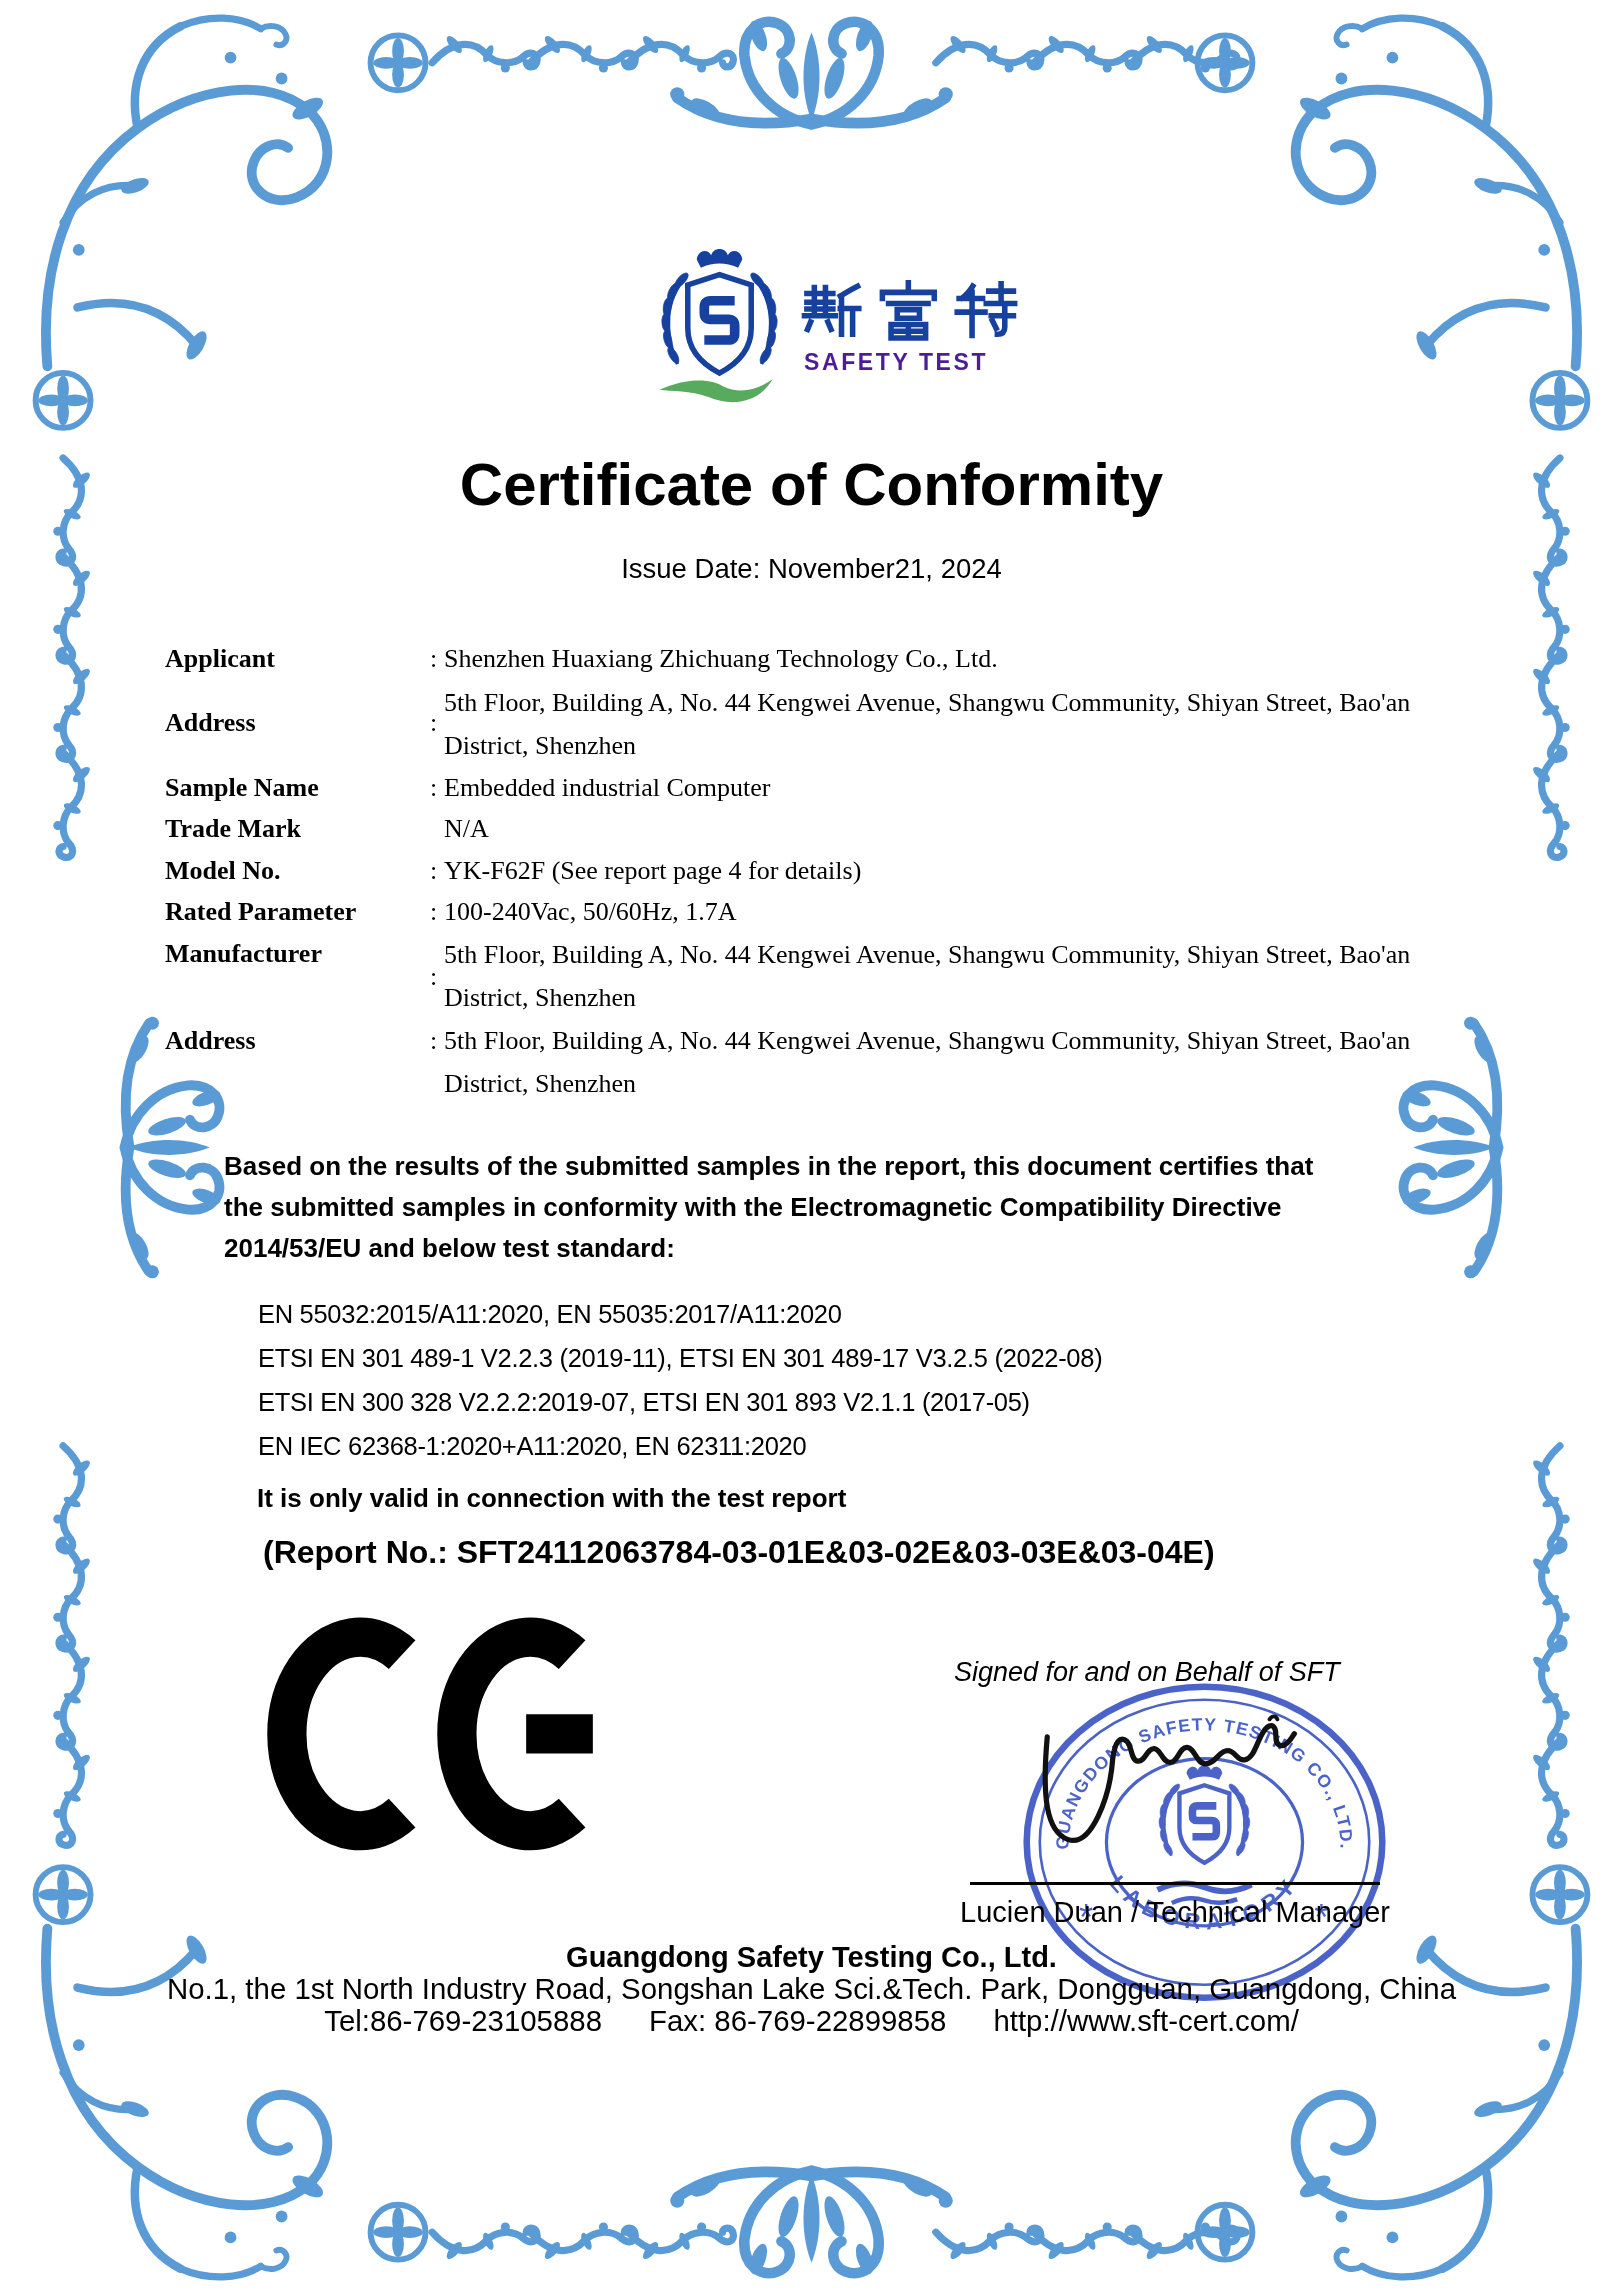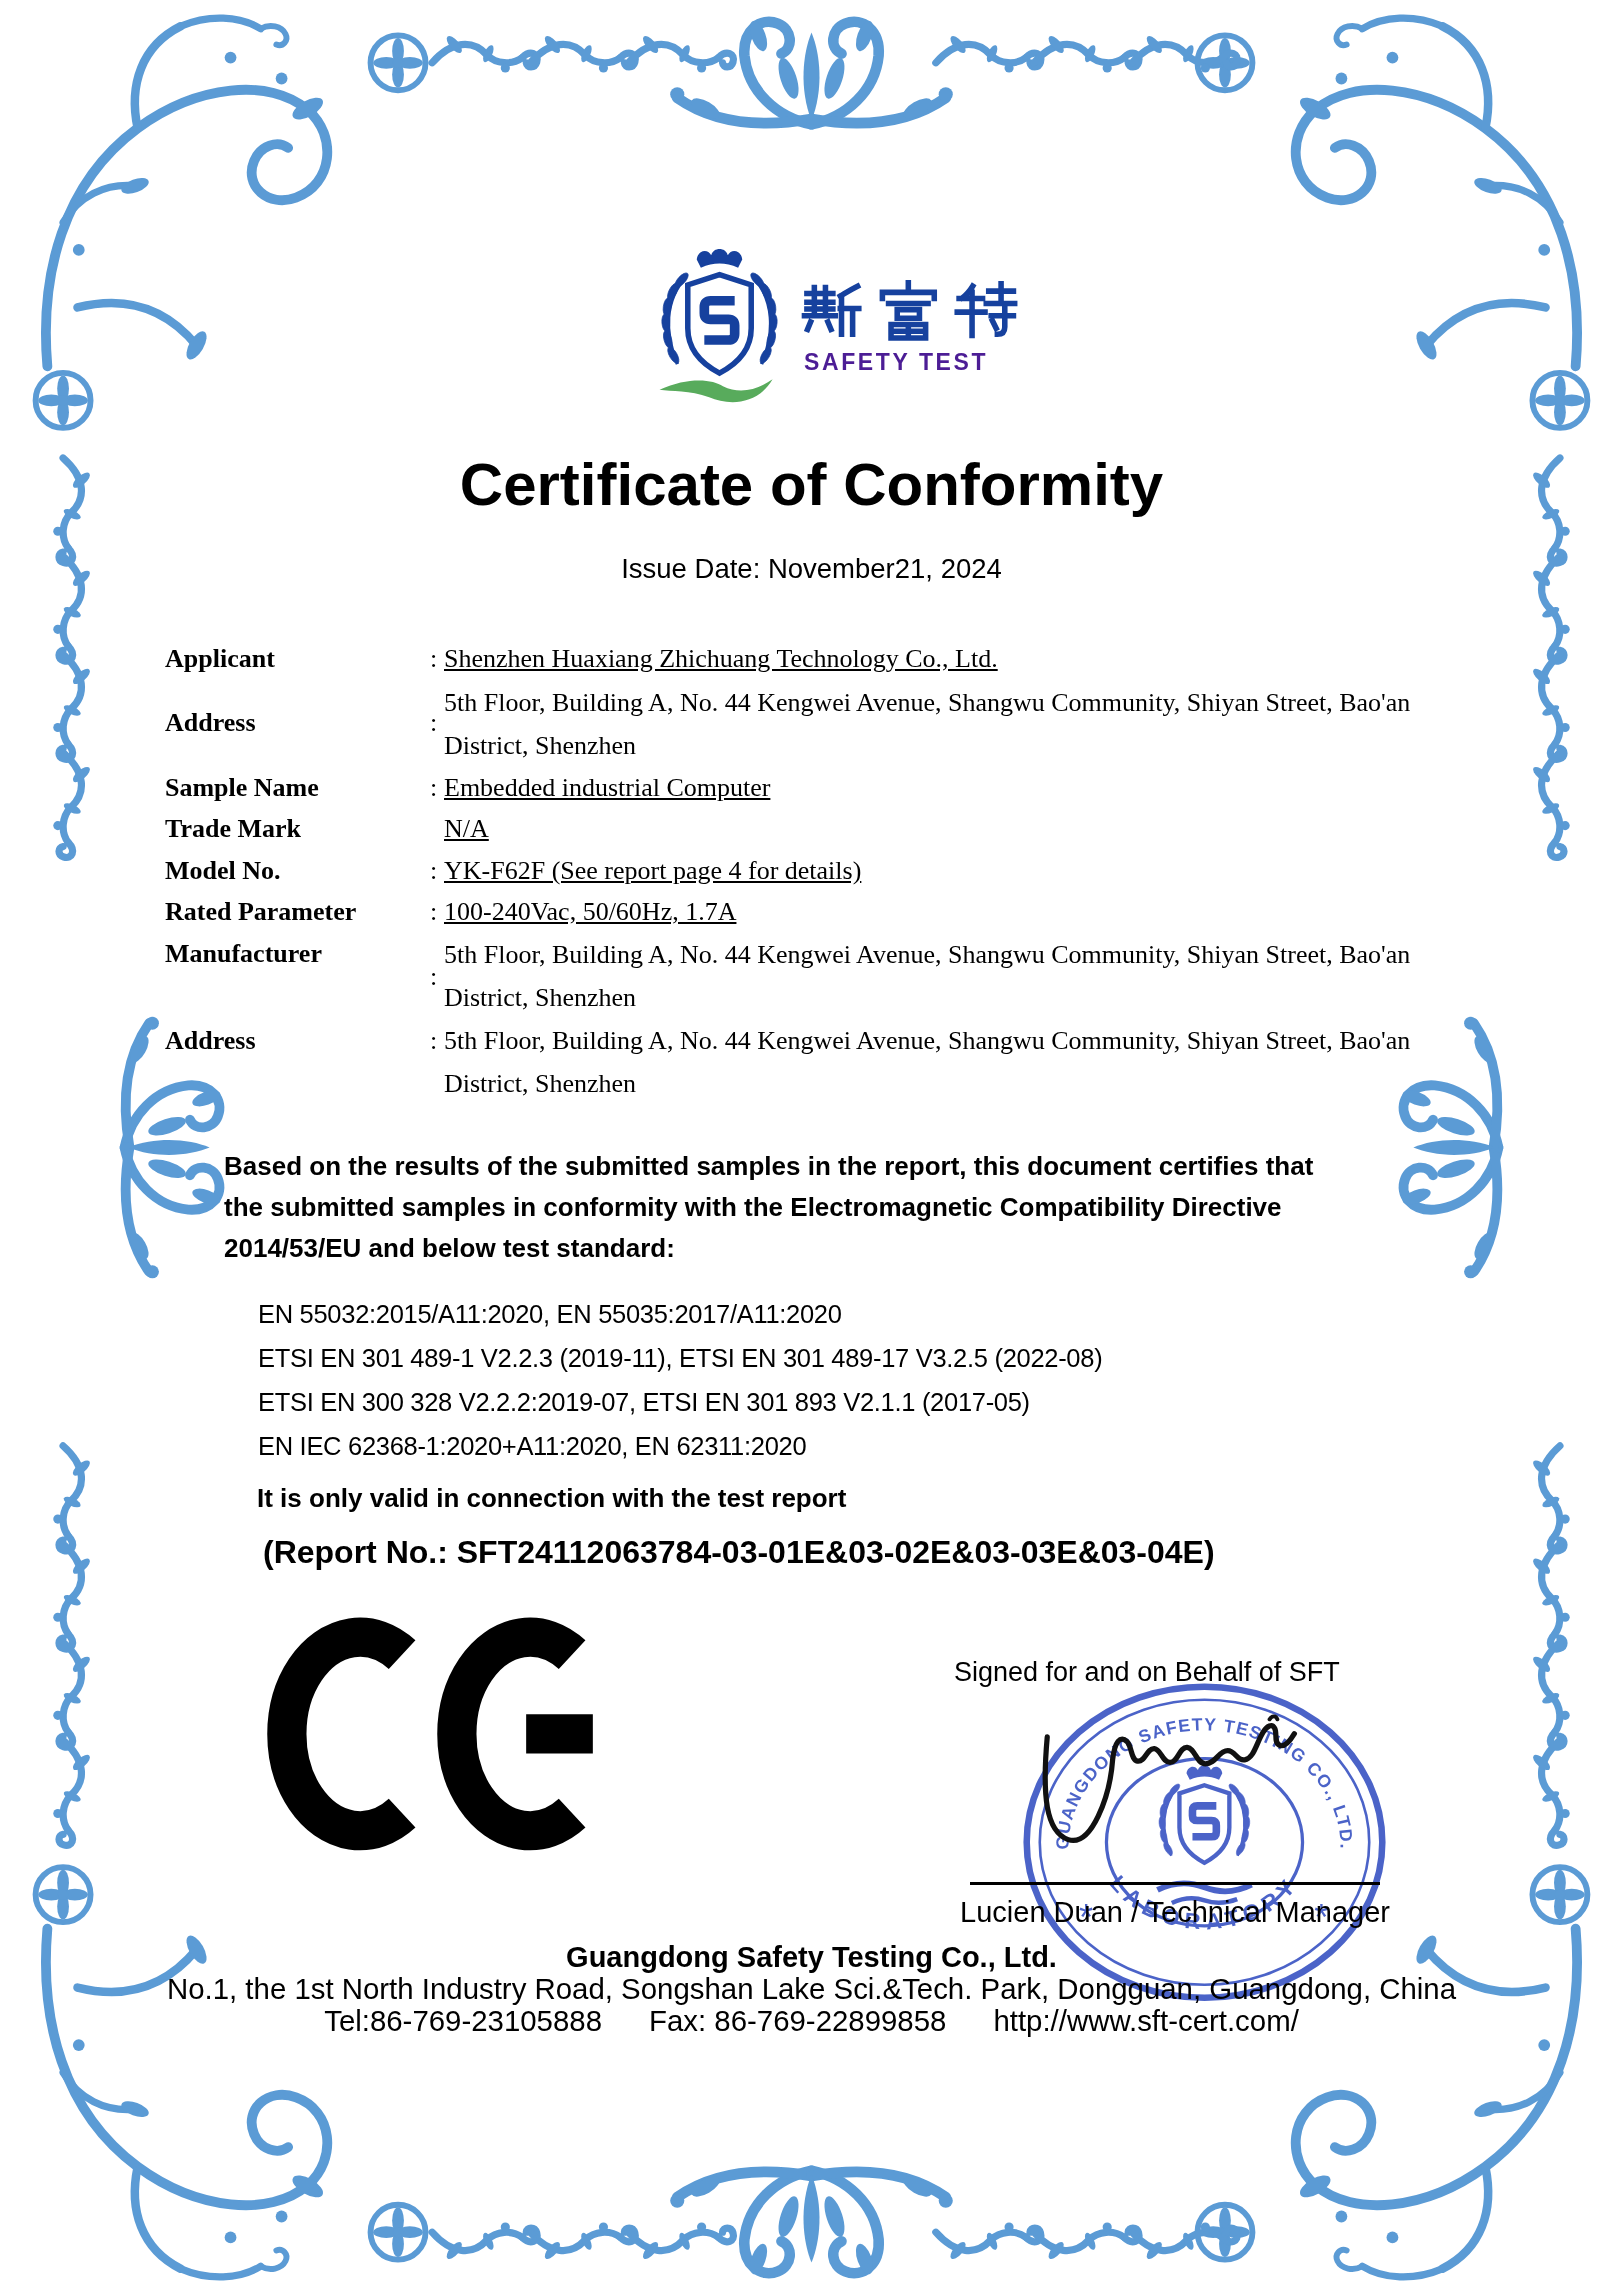--- a/index.html
+++ b/index.html
@@ -21,30 +21,30 @@
   
   .doc-title{top:455px;font-size:60px;font-weight:bold;line-height:1;}
   .issue-date{top:553px;font-size:27.5px;font-weight:normal;}
   
   .flabel{position:absolute;left:165px;font-family:"Liberation Serif",serif;
           font-size:26px;font-weight:bold;line-height:1.2;white-space:nowrap;}
   .fcolon{position:absolute;left:430px;font-family:"Liberation Serif",serif;
           font-size:26px;line-height:1.2;}
   .fvalue{position:absolute;left:444px;width:1034px;font-family:"Liberation Serif",serif;
           font-size:26px;line-height:43px;}
-  .fvalue.single{line-height:1.2;text-decoration:underline;}
+  .fvalue.single{line-height:1.2;}
   
   .statement{position:absolute;left:224px;top:1146px;width:1106px;
              font-size:26px;font-weight:bold;line-height:41px;}
   .std{position:absolute;left:258px;font-size:25.5px;letter-spacing:-0.3px;white-space:nowrap;}
   .validity{position:absolute;left:257px;top:1483px;font-size:26px;font-weight:bold;}
   .report-no{position:absolute;left:263px;top:1534px;font-size:32px;font-weight:bold;}
   
   #ce-svg{position:absolute;left:262px;top:1616px;width:340px;height:249px;}
-  .signed-for{position:absolute;left:954px;top:1657px;font-size:27px;}
+  .signed-for{position:absolute;left:954px;top:1657px;font-size:27px;font-style:italic;}
   #stamp-svg{position:absolute;left:1008px;top:1669px;width:393px;height:353px;}
   #signature-svg{position:absolute;left:1021px;top:1701px;width:314px;height:170px;}
   .sig-line{position:absolute;left:970px;top:1882px;width:410px;height:3.3px;background:#000;}
   .signatory{position:absolute;left:949px;top:1896px;width:452px;text-align:center;font-size:29px;}
   
   .foot-company{top:1941px;font-size:29px;font-weight:bold;}
   .foot-address{top:1972px;font-size:29.4px;text-align:center;}
   .foot-contact{top:2004px;font-size:29.4px;display:flex;justify-content:center;gap:47px;}
 </style>
 </head>

